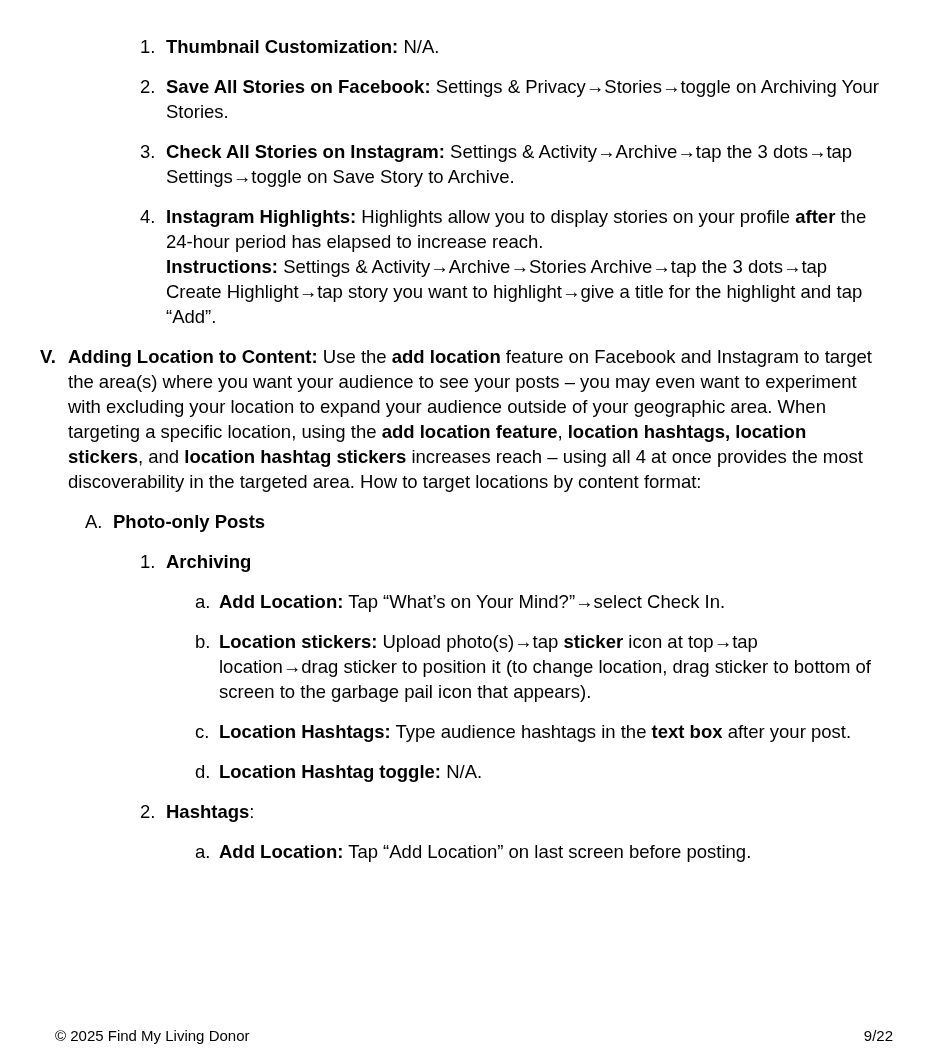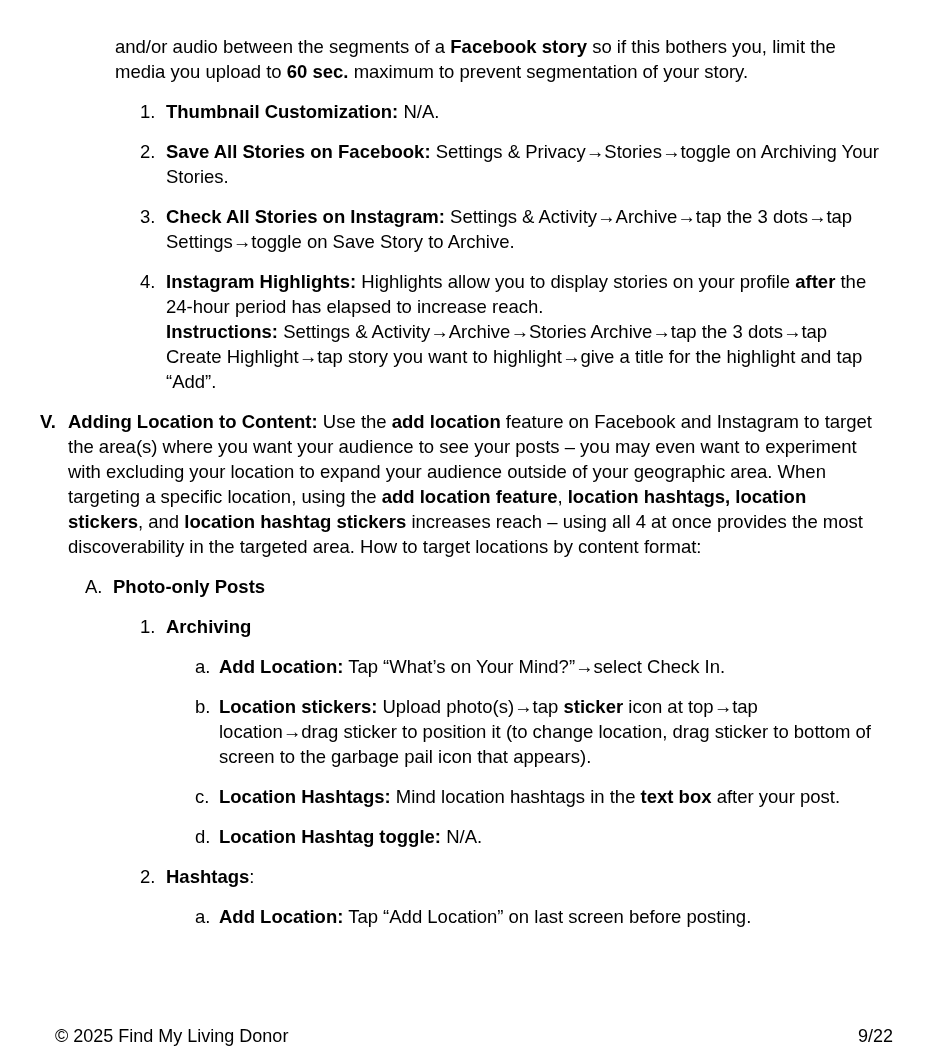--- a/index.html
+++ b/index.html
@@ -31,32 +31,29 @@
   .lv-a { margin-left: 195px; }
   .lv-a > .marker { width: 24px; }
 
   .footer {
     position: absolute;
     left: 55px;
     right: 40px;
     top: 1026px;
     display: flex;
     justify-content: space-between;
-    font-size: 18px;
+    font-size: 15px;
     line-height: 20px;
   }
 </style>
 </head>
 <body>
 
 <div class="page">
 
-  <div class="block p-intro">
-    <div class="content"><span>and/or audio between the segments of a </span><span class="b">Facebook story</span><span> so if this bothers you, limit the media you upload to </span><span class="b">60 sec.</span><span> maximum to prevent segmentation of your story.</span></div>
-  </div>
 
   <div class="block lv-num">
     <span class="marker">1.</span>
     <div class="content"><span class="b">Thumbnail Customization:</span><span> N/A.</span></div>
   </div>
 
   <div class="block lv-num">
     <span class="marker">2.</span>
     <div class="content"><span class="b">Save All Stories on Facebook:</span><span> Settings &amp; Privacy→Stories→toggle on Archiving Your Stories.</span></div>
   </div>
@@ -91,21 +88,21 @@
     <div class="content"><span class="b">Add Location:</span><span> Tap “What’s on Your Mind?”→select Check In.</span></div>
   </div>
 
   <div class="block lv-a">
     <span class="marker">b.</span>
     <div class="content"><span class="b">Location stickers:</span><span> Upload photo(s)→tap </span><span class="b">sticker</span><span> icon at top→tap location→drag sticker to position it (to change location, drag sticker to bottom of screen to the garbage pail icon that appears).</span></div>
   </div>
 
   <div class="block lv-a">
     <span class="marker">c.</span>
-    <div class="content"><span class="b">Location Hashtags:</span><span> Mind location hashtags in the </span><span class="b">text box</span><span> after your post.</span></div>
+    <div class="content"><span class="b">Location Hashtags:</span><span> Type audience hashtags in the </span><span class="b">text box</span><span> after your post.</span></div>
   </div>
 
   <div class="block lv-a">
     <span class="marker">d.</span>
     <div class="content"><span class="b">Location Hashtag toggle:</span><span> N/A.</span></div>
   </div>
 
   <div class="block lv-num">
     <span class="marker">2.</span>
     <div class="content"><span class="b">Hashtags</span><span>:</span></div>

